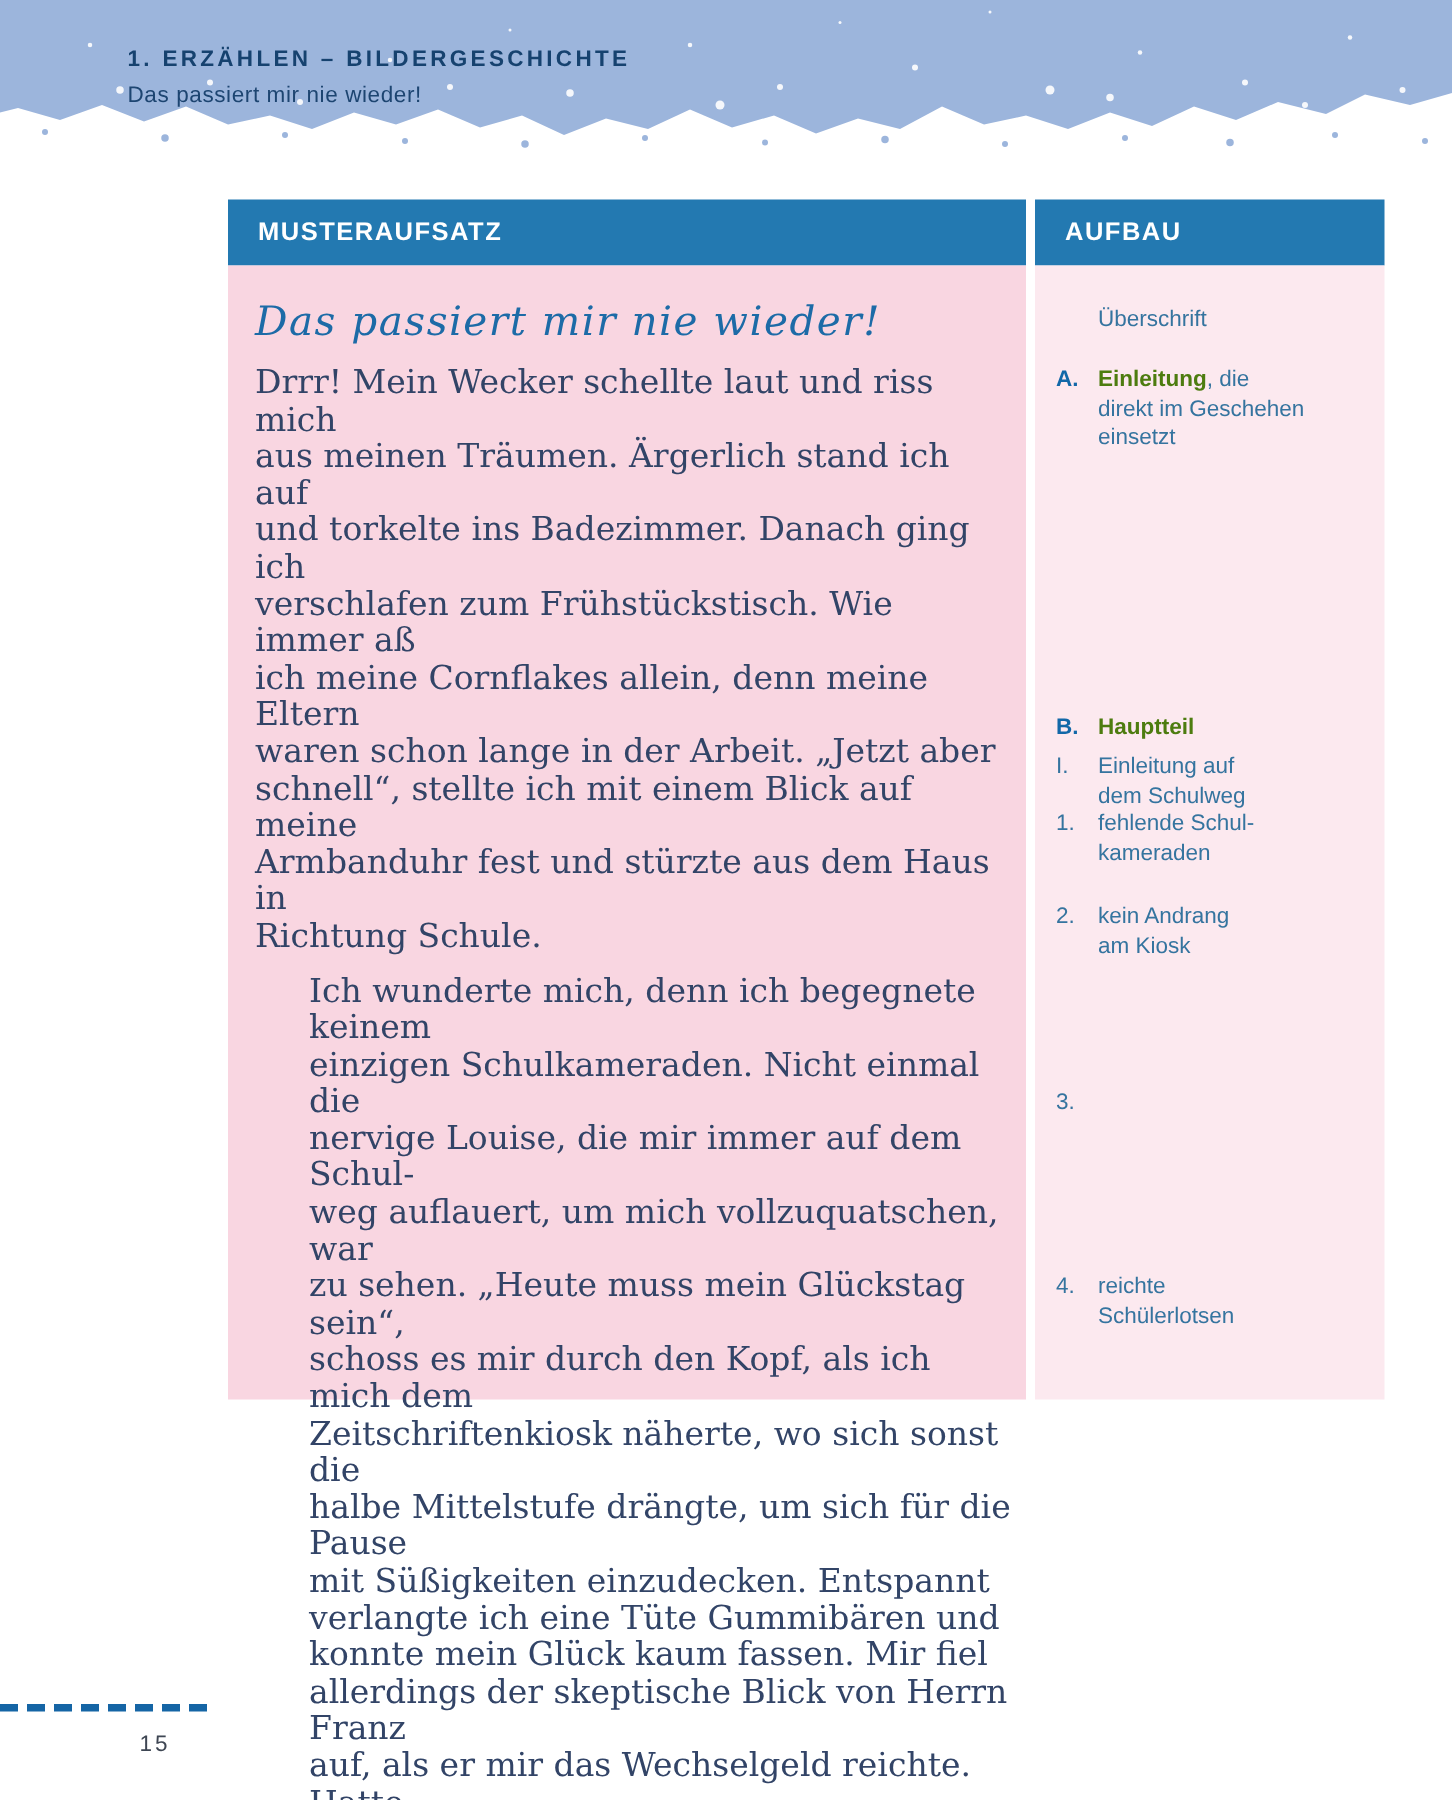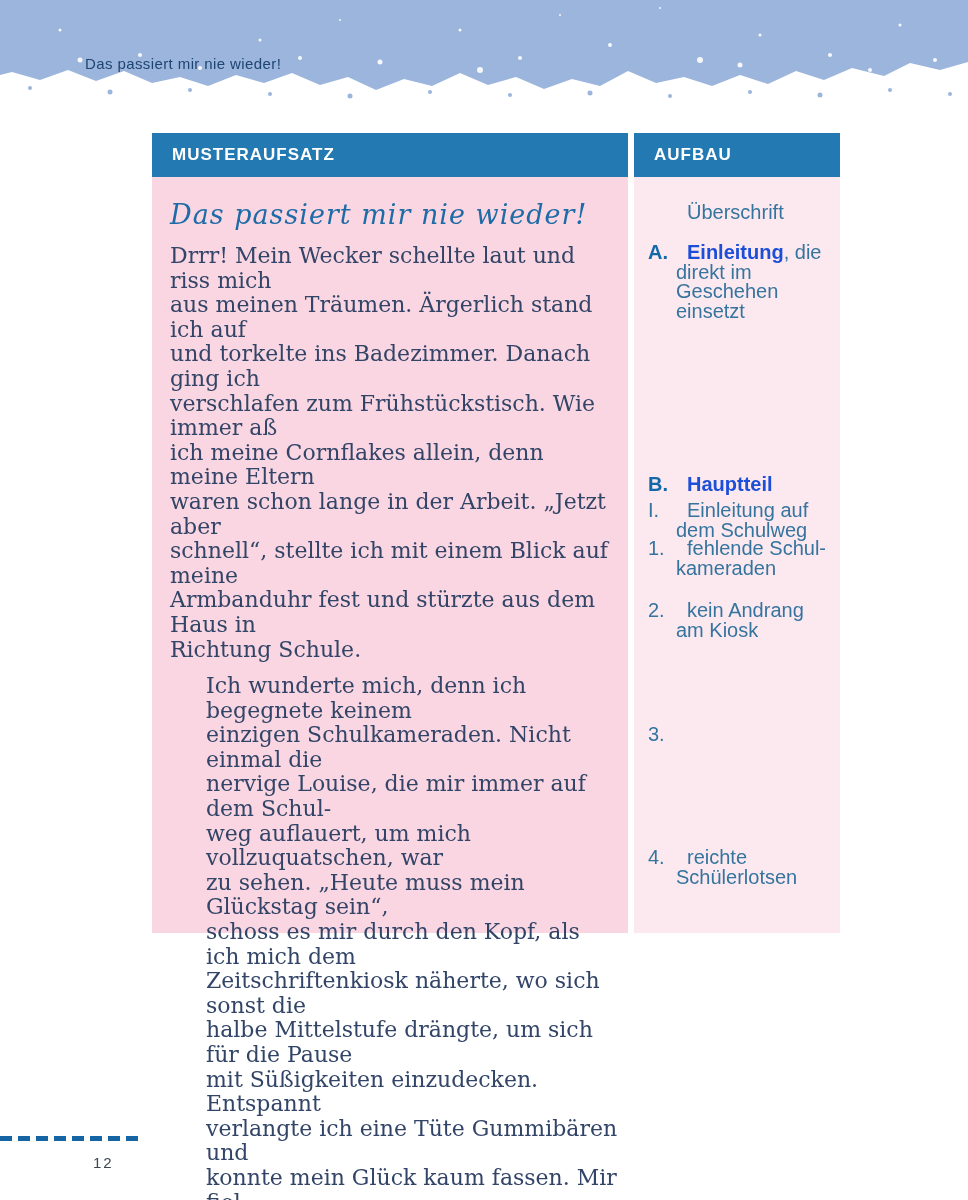--- a/index.html
+++ b/index.html
@@ -24,22 +24,22 @@
     position: absolute; left: 85px; top: 55px;
     font-size: 15px; letter-spacing: 0.4px;
     color: #1d4571;
   }
 
   
   .columns {
     position: absolute; left: 152px; top: 133px;
     display: flex; gap: 6px;
   }
-  .col-left  { width: 476px; }
-  .col-right { width: 206px; }
+  .col-left  { width: 532px; }
+  .col-right { width: 233px; }
   .col-header {
     height: 44px; background: #2379b1; color: #ffffff;
     display: flex; align-items: center;
     padding-left: 20px;
     font-size: 17px; font-weight: bold; letter-spacing: 1px;
   }
   .col-body { height: 756px; position: relative; }
   .pink-left  { background: #f9d6e1; padding: 14px 10px 0 18px; }
   .pink-right { background: #fce9ef; }
 
@@ -57,27 +57,27 @@
     color: #324467;
     white-space: pre-line;
     margin-top: 14px;
   }
   .essay-par + .essay-par { margin-top: 12px; margin-left: 36px; }
 
   
   .outline-item {
     position: absolute; left: 14px; right: 6px;
     display: flex;
-    font-size: 20px; line-height: 19.5px;
+    font-size: 15px; line-height: 19.5px;
     color: #35749f;
   }
   .oi-num  { width: 28px; flex: none; }
   .num-bold .oi-num { font-weight: bold; color: #1268a8; }
   .oi-text { white-space: pre-line; }
-  .oi-bold { font-weight: bold; color: #1d4ed8; margin-left: 11px; }
+  .oi-bold { font-weight: bold; color: #4d7c0f; }
 
   .item-0 { top: 26px; }
   .item-1 { top: 66px; }
   .item-2 { top: 298px; }
   .item-3 { top: 324px; }
   .item-4 { top: 362px; }
   .item-5 { top: 424px; }
   .item-6 { top: 548px; }
   .item-7 { top: 671px; }
 
@@ -137,20 +137,21 @@
         <circle cx="430" cy="92" r="2"></circle>
       <circle cx="510" cy="95" r="2"></circle>
         <circle cx="590" cy="93" r="2.5"></circle>
       <circle cx="670" cy="96" r="2"></circle>
         <circle cx="750" cy="92" r="2"></circle>
       <circle cx="820" cy="95" r="2.5"></circle>
         <circle cx="890" cy="90" r="2"></circle>
       <circle cx="950" cy="94" r="2"></circle>
     </g>
   </svg>
+  <div class="band-kicker">1. ERZÄHLEN – BILDERGESCHICHTE</div>
   <div class="band-subtitle">Das passiert mir nie wieder!</div>
 </header>
 
 <main class="columns">
 
   <section class="col-left">
     <div class="col-header">MUSTERAUFSATZ</div>
     <div class="col-body pink-left">
       <h1 class="essay-title">Das passiert mir nie wieder!</h1>
       <p class="essay-par">Drrr! Mein Wecker schellte laut und riss mich
@@ -230,13 +231,13 @@
         <span class="oi-num">4.</span>
         <span class="oi-text"><b class="oi-bold"></b><span class="oi-rest">reichte
 Schülerlotsen</span></span>
       </div>
 
     </div>
   </section>
 </main>
 
 <div class="dash-line"></div>
-<div class="page-number">12</div>
+<div class="page-number">15</div>
 
 </body></html>

